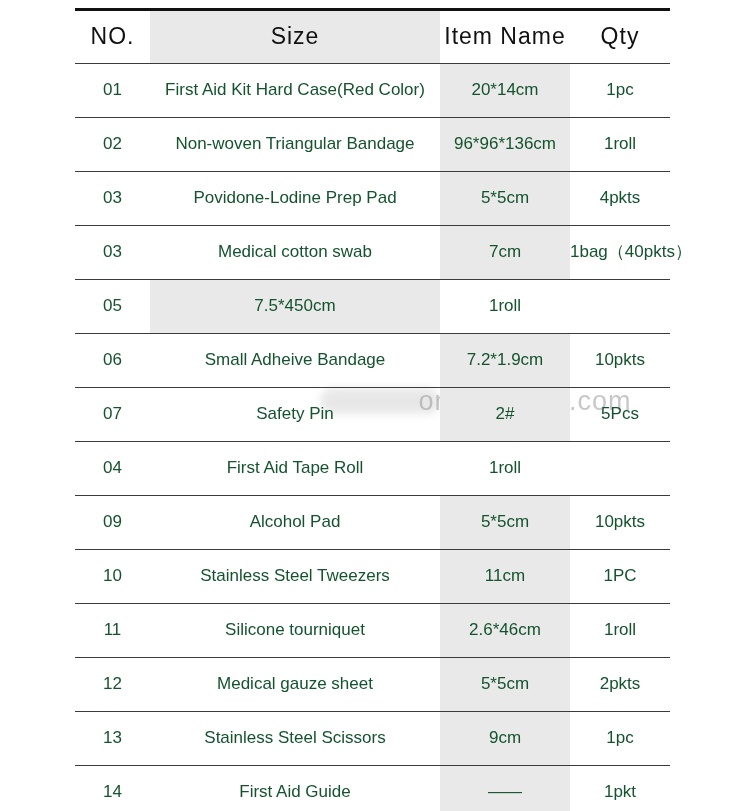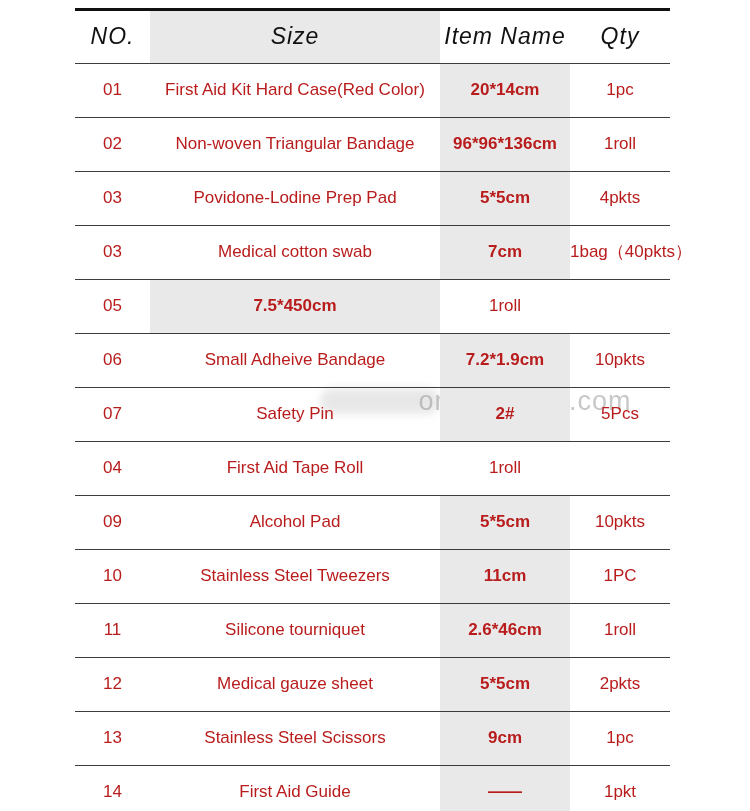--- a/index.html
+++ b/index.html
@@ -28,38 +28,36 @@
     align-items: center;
     border-bottom: 1px solid #3c3c3c;
     height: 53px;
   }
   .t-row.header {
     height: 52px;
   }
   .cell {
     text-align: center;
     font-size: 17px;
-    color: #b91c1c;
+    color: #14532d;
     white-space: nowrap;
     line-height: 1.2;
   }
   .cell.size-cell {
     background: #e9e9e9;
     height: 100%;
     display: flex;
     align-items: center;
     justify-content: center;
-    font-weight: bold;
   }
   .header .cell {
     font-size: 23px;
     color: #111111;
     letter-spacing: 1px;
     font-weight: 500;
-    font-style: italic;
   }
   .watermark {
     position: absolute;
     left: 310px;
     top: 386px;
     width: 430px;
     text-align: center;
     font-size: 27px;
     color: #9a9a9a;
     opacity: 0.55;

